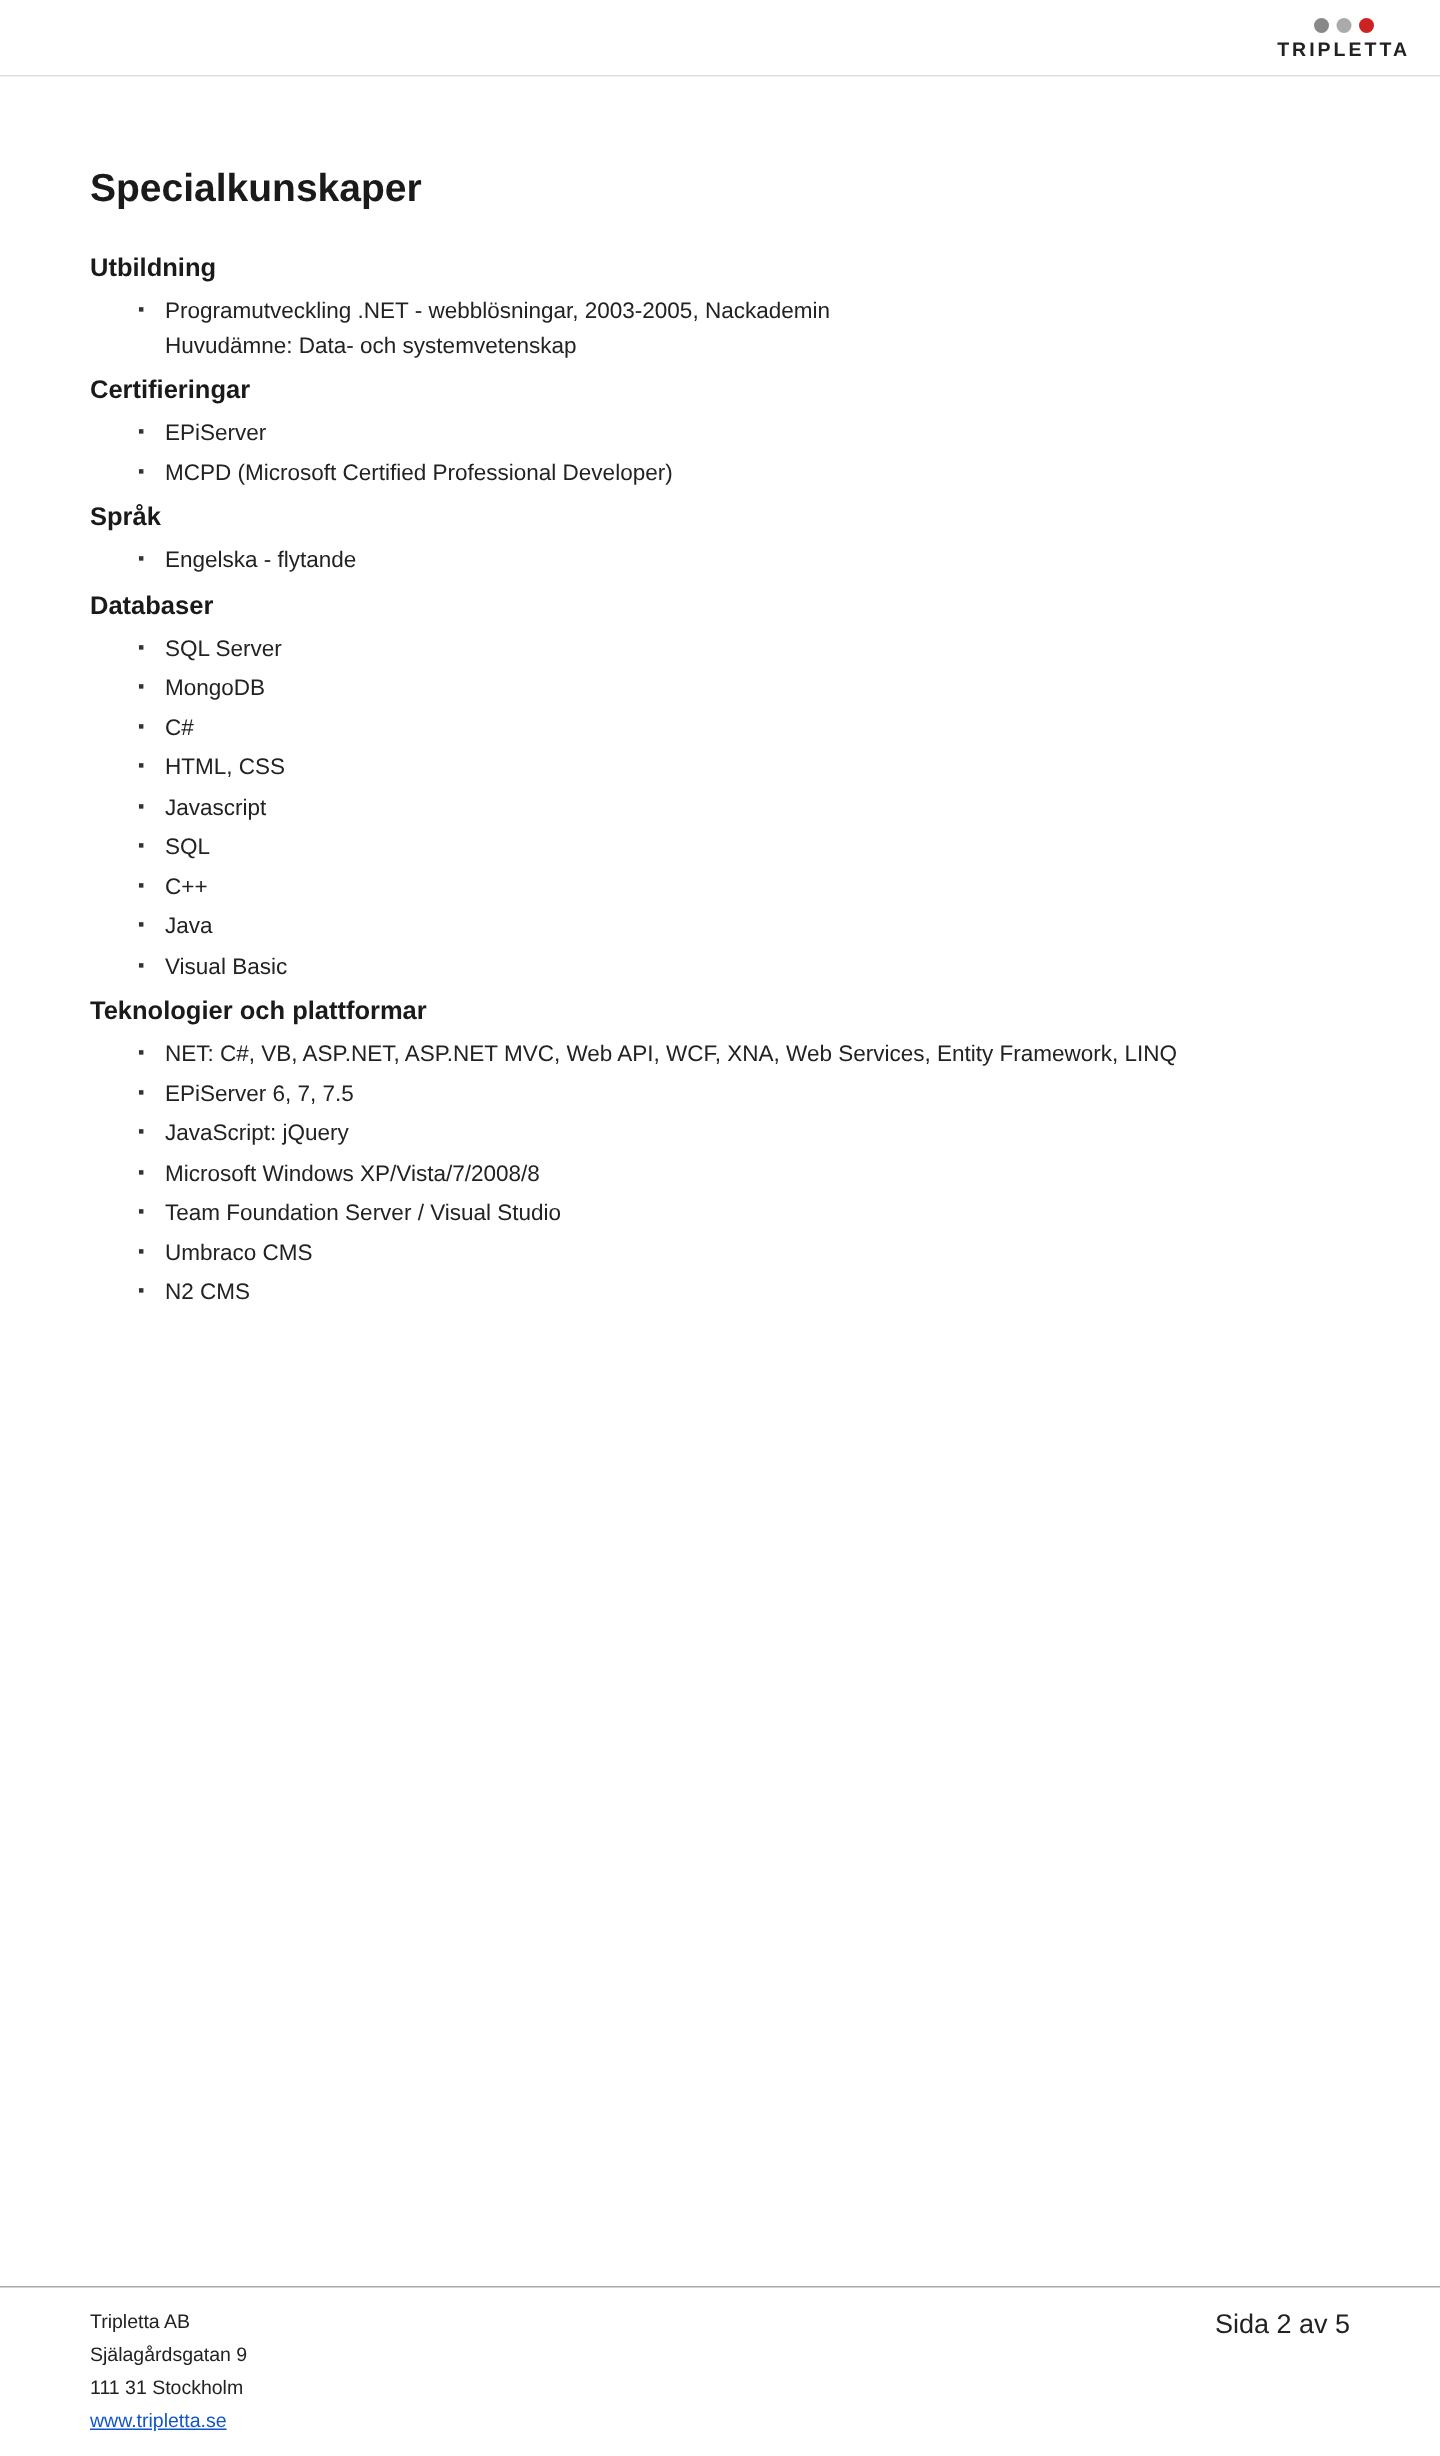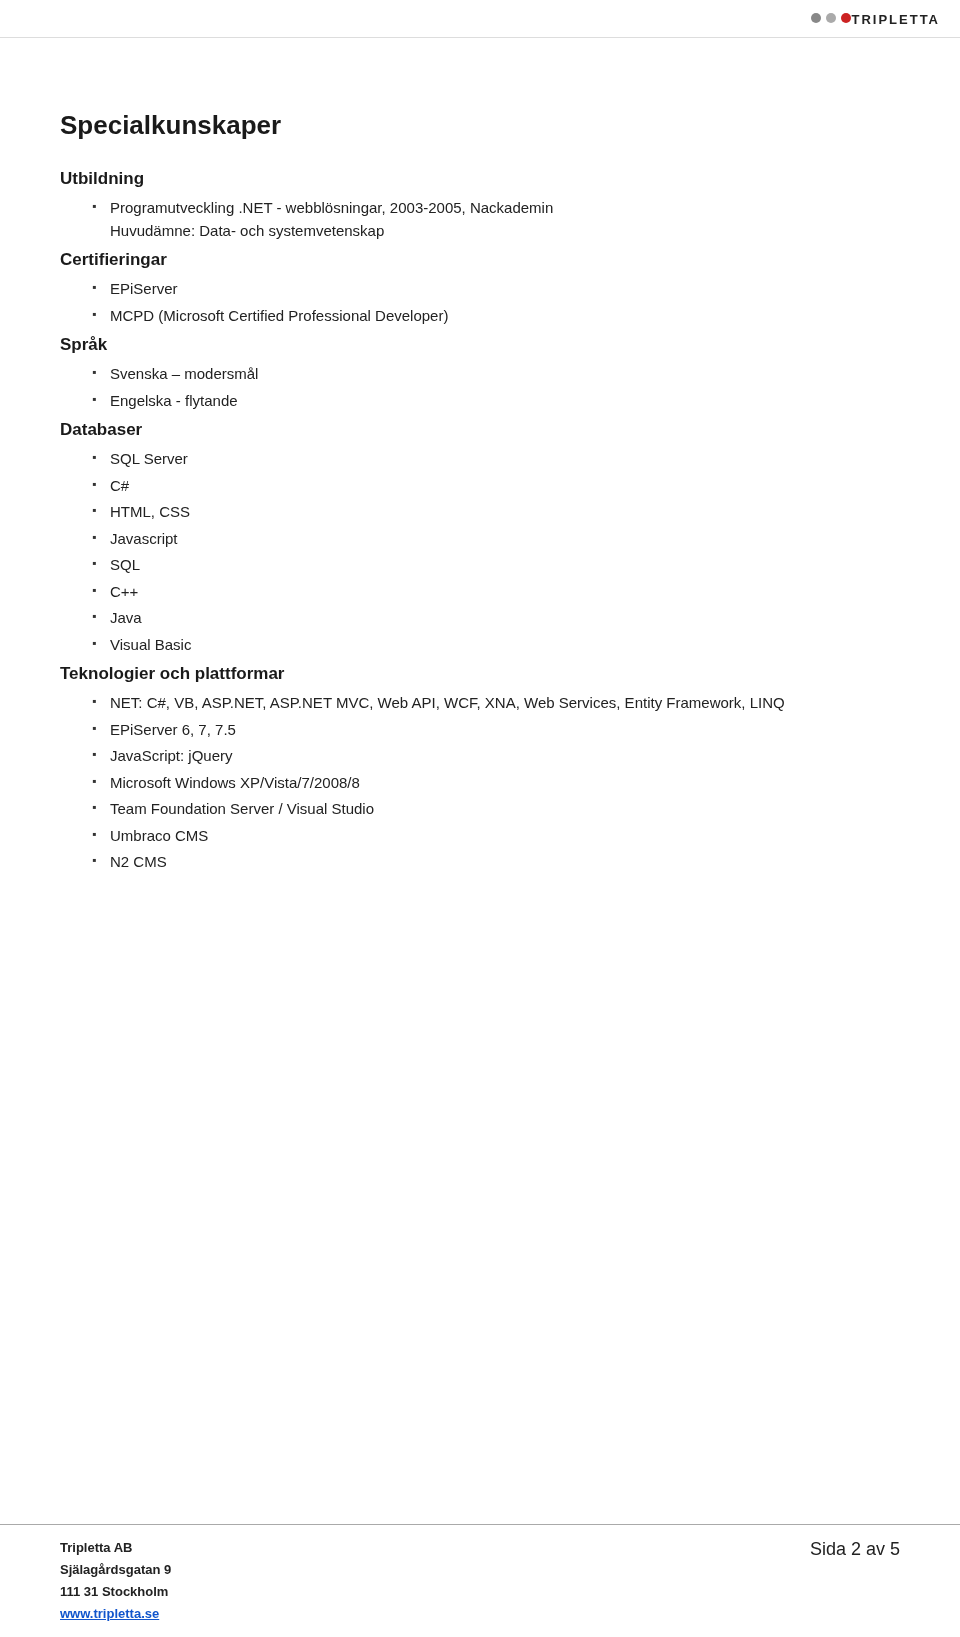--- a/index.html
+++ b/index.html
@@ -31,20 +31,21 @@
       right: 0;
       width: 100%;
       display: flex;
       justify-content: flex-end;
       padding: 12px 20px 10px 0;
       border-bottom: 1px solid #ddd;
     }
 
     .logo-area {
       display: flex;
+      flex-direction: column;
       align-items: center;
     }
 
     .logo-dots {
       display: flex;
       gap: 5px;
       margin-bottom: 3px;
     }
 
     .dot {
@@ -122,21 +123,20 @@
       padding: 12px 60px;
       display: flex;
       justify-content: space-between;
       align-items: flex-start;
     }
 
     .footer-left {
       font-size: 13px;
       color: #222;
       line-height: 1.7;
-      font-weight: bold;
     }
 
     .footer-right {
       font-size: 18px;
       color: #222;
       padding-top: 2px;
     }
 
     .footer-link {
       color: #1155cc;
@@ -175,29 +175,29 @@
       <div class="section-heading">Certifieringar</div>
       <ul class="bullet-list">
         <li>EPiServer</li>
         <li>MCPD (Microsoft Certified Professional Developer)</li>
       </ul>
     </div>
 
     <div class="section">
       <div class="section-heading">Språk</div>
       <ul class="bullet-list">
-        <li>Svenska – modersmål</li>
         <li>Engelska - flytande</li>
       </ul>
     </div>
 
     <div class="section">
       <div class="section-heading">Databaser</div>
       <ul class="bullet-list">
         <li>SQL Server</li>
+        <li>MongoDB</li>
       </ul>
     </div>
 
     <div class="section">
       <ul class="bullet-list">
         <li>C#</li>
         <li>HTML, CSS</li>
         <li>Javascript</li>
         <li>SQL</li>
         <li>C++</li>

